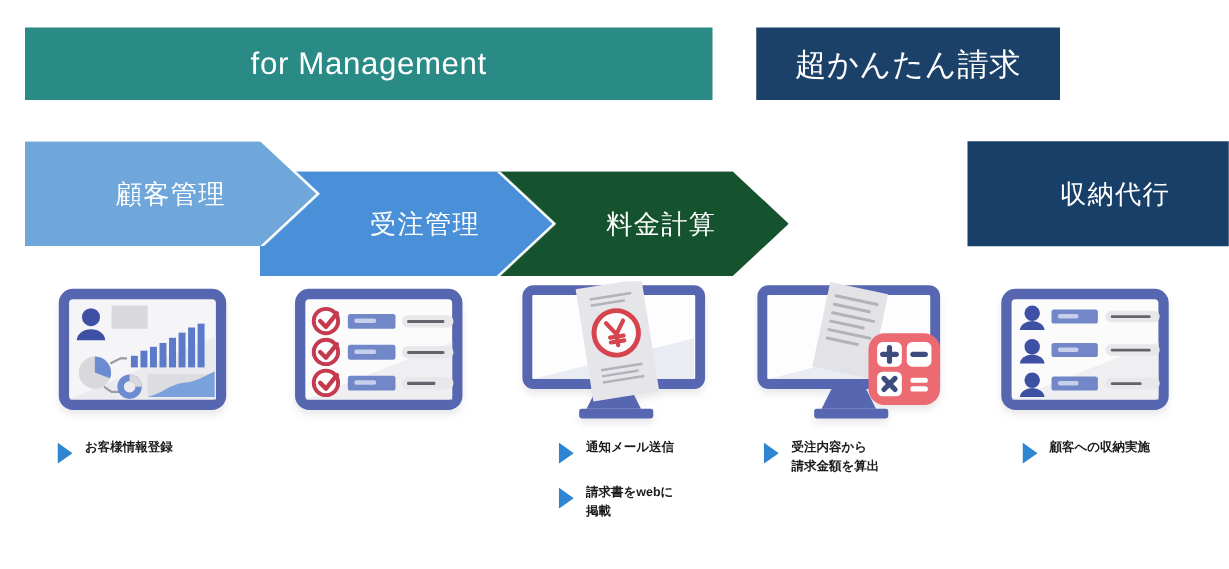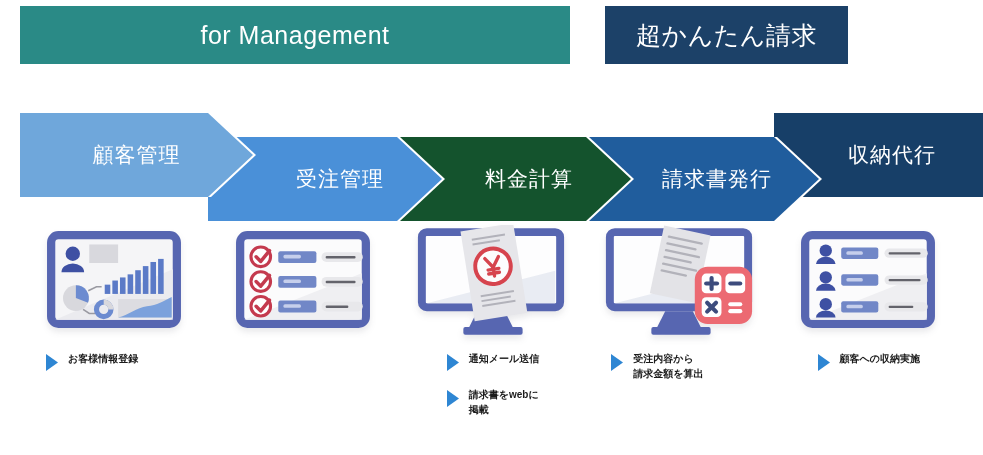--- a/index.html
+++ b/index.html
@@ -1,21 +1,21 @@
 <!DOCTYPE html>
 <html><head>
 <meta charset="utf-8">
 <style>
   html,body{margin:0;padding:0;}
   body{
     width:983px;height:455px;position:relative;background:#ffffff;
     font-family:"Liberation Sans", sans-serif;overflow:hidden;
   }
   
-  .banner{position:absolute;left:20px;top:6px;width:828px;height:58px;display:flex;}
+  .banner{position:absolute;left:20px;top:22px;width:828px;height:58px;display:flex;}
   .banner-seg{display:flex;align-items:center;justify-content:center;color:#fff;font-size:25px;letter-spacing:.5px;}
   .banner-left{width:550px;}
   .banner-right{flex:1;margin-left:35px;}
   
   .flow{position:absolute;left:20px;top:113px;width:942px;height:108px;}
   .chev-wrap{position:absolute;top:0;height:84px;filter:drop-shadow(3px 0 0 #ffffff);}
   .chev{
     width:100%;height:100%;display:flex;align-items:center;justify-content:center;
     color:#fff;font-size:21px;letter-spacing:1px;
     clip-path:polygon(0 0, calc(100% - 45px) 0, 100% 50%, calc(100% - 45px) 100%, 0 100%);
@@ -56,25 +56,20 @@
   <div class="chev-wrap" style="left:188px;width:234px;z-index:4;">
     <div class="chev shift" style="background: rgb(74, 144, 216);">
       <span>受注管理</span>
     </div>
   </div>
   <div class="chev-wrap" style="left:377px;width:234px;z-index:3;">
     <div class="chev shift" style="background: #14532d; font-family: Liberation Mono, monospace;">
       <span>料金計算</span>
     </div>
   </div>
-  <div class="chev-wrap" style="left:565px;width:234px;z-index:2;">
-    <div class="chev shift" style="background: rgb(32, 93, 157);">
-      <span>請求書発行</span>
-    </div>
-  </div>
   <div class="chev-wrap" style="left:754px;width:188px;z-index:1;">
     <div class="chev flat" style="background: rgb(23, 63, 104);">
       <span>収納代行</span>
     </div>
   </div>
 </div>
 
 <div class="details">
 
   <div class="col col-1">

